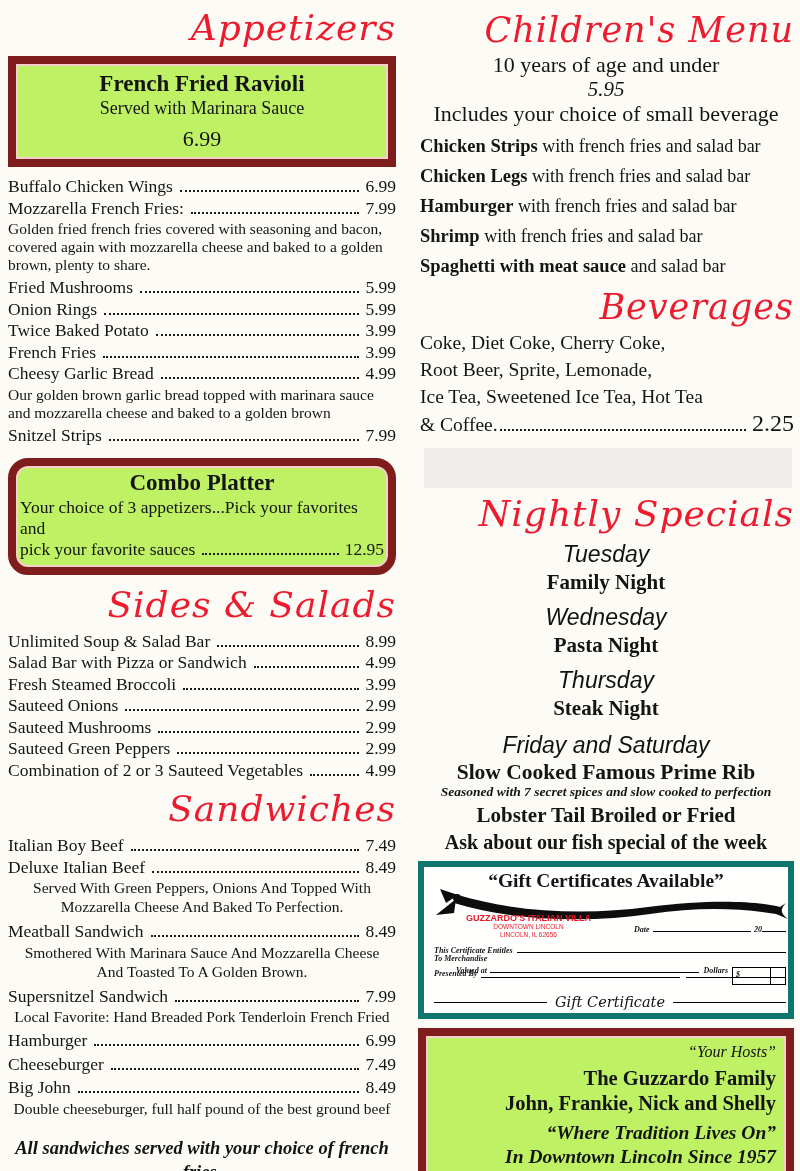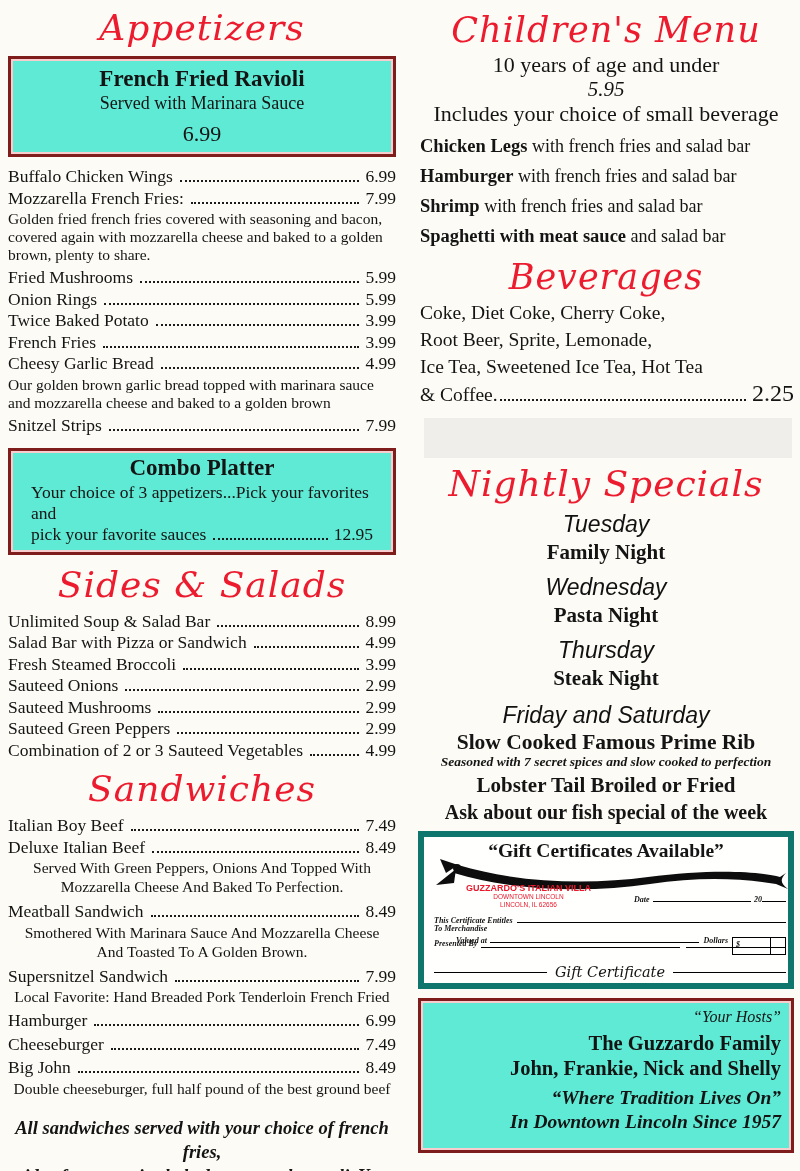--- a/index.html
+++ b/index.html
@@ -7,46 +7,46 @@
     width:800px;height:1171px;position:relative;overflow:hidden;
     background:#fcfbf5;color:#141414;
     font-family:"Liberation Serif",serif;
   }
   .col{position:absolute;top:0;}
   .col-left{left:8px;width:388px;}
   .col-right{left:418px;width:376px;}
 
   .h-script{
     font-family:"DejaVu Serif",serif;font-style:italic;
-    color:#ec1b2e;text-align:center;font-size:36px;line-height:44px;
+    color:#ec1b2e;text-align:right;font-size:36px;line-height:44px;
     letter-spacing:1px;
   }
   .day-script{
     font-family:Liberation Sans, sans-serif;font-style:italic;
     text-align:center;font-size:23px;line-height:29px;color:#111;
   }
 
   
   .row{display:flex;align-items:baseline;font-size:17.5px;line-height:21.5px;}
   .row .nm{white-space:nowrap;}
   .row .ldr{flex:1;border-bottom:2px dotted #1b1b1b;margin:0 6px 4px 7px;min-width:12px;}
   .row .pr{white-space:nowrap;}
   .desc{font-size:15.5px;line-height:18px;margin:1px 0 3px;}
   .desc.ctr{text-align:center;font-size:15.5px;}
 
   .pinkbox{
-    background:#5eead4;border:3px solid #7f1d1d;
+    background:#bef264;border:8px solid #7f1d1d;
     box-shadow:inset 0 0 0 2px #f8cdcd;
   }
   .ravioli{margin-top:6px;text-align:center;padding:6px 8px 8px;}
   .ravioli .t1{font-size:23px;font-weight:bold;line-height:27px;}
   .ravioli .t2{font-size:18px;line-height:22px;}
   .ravioli .t3{font-size:22px;line-height:24px;margin-top:8px;}
 
-  .combo{margin-top:12px;padding:3px 20px 6px;}
+  .combo{margin-top:12px;padding:3px 4px 6px;border-radius:20px;}
   .combo .t1{font-size:23px;font-weight:bold;text-align:center;line-height:28px;}
   .combo .l1{font-size:17.5px;line-height:21px;}
 
   .items{margin-top:9px;}
   .sideitems{margin-top:4px;}
 
   .footer-note{
     margin-top:18px;text-align:center;
     font-weight:bold;font-style:italic;font-size:18.5px;line-height:24px;
   }
@@ -263,20 +263,21 @@
 </div>
 
 <div class="col col-right">
 
   <div class="h-script" style="margin-top:8px;font-size:35px;">Children's Menu</div>
   <div class="kid-sub">10 years of age and under</div>
   <div class="kid-price">5.95</div>
   <div class="kid-sub" style="margin-bottom:9px;">Includes your choice of small beverage</div>
 
   <div>
+    <p class="kid-item"><b>Chicken Strips</b><span> with french fries and salad bar</span></p>
     <p class="kid-item"><b>Chicken Legs</b><span> with french fries and salad bar</span></p>
     <p class="kid-item"><b>Hamburger</b><span> with french fries and salad bar</span></p>
     <p class="kid-item"><b>Shrimp</b><span> with french fries and salad bar</span></p>
     <p class="kid-item"><b>Spaghetti with meat sauce</b><span> and salad bar</span></p>
   </div>
 
   <div class="h-script" style="margin-top:2px;font-size:35px;">Beverages</div>
   <div class="bev-line">Coke, Diet Coke, Cherry Coke,</div>
   <div class="bev-line">Root Beer, Sprite, Lemonade,</div>
   <div class="bev-line">Ice Tea, Sweetened Ice Tea, Hot Tea</div>

